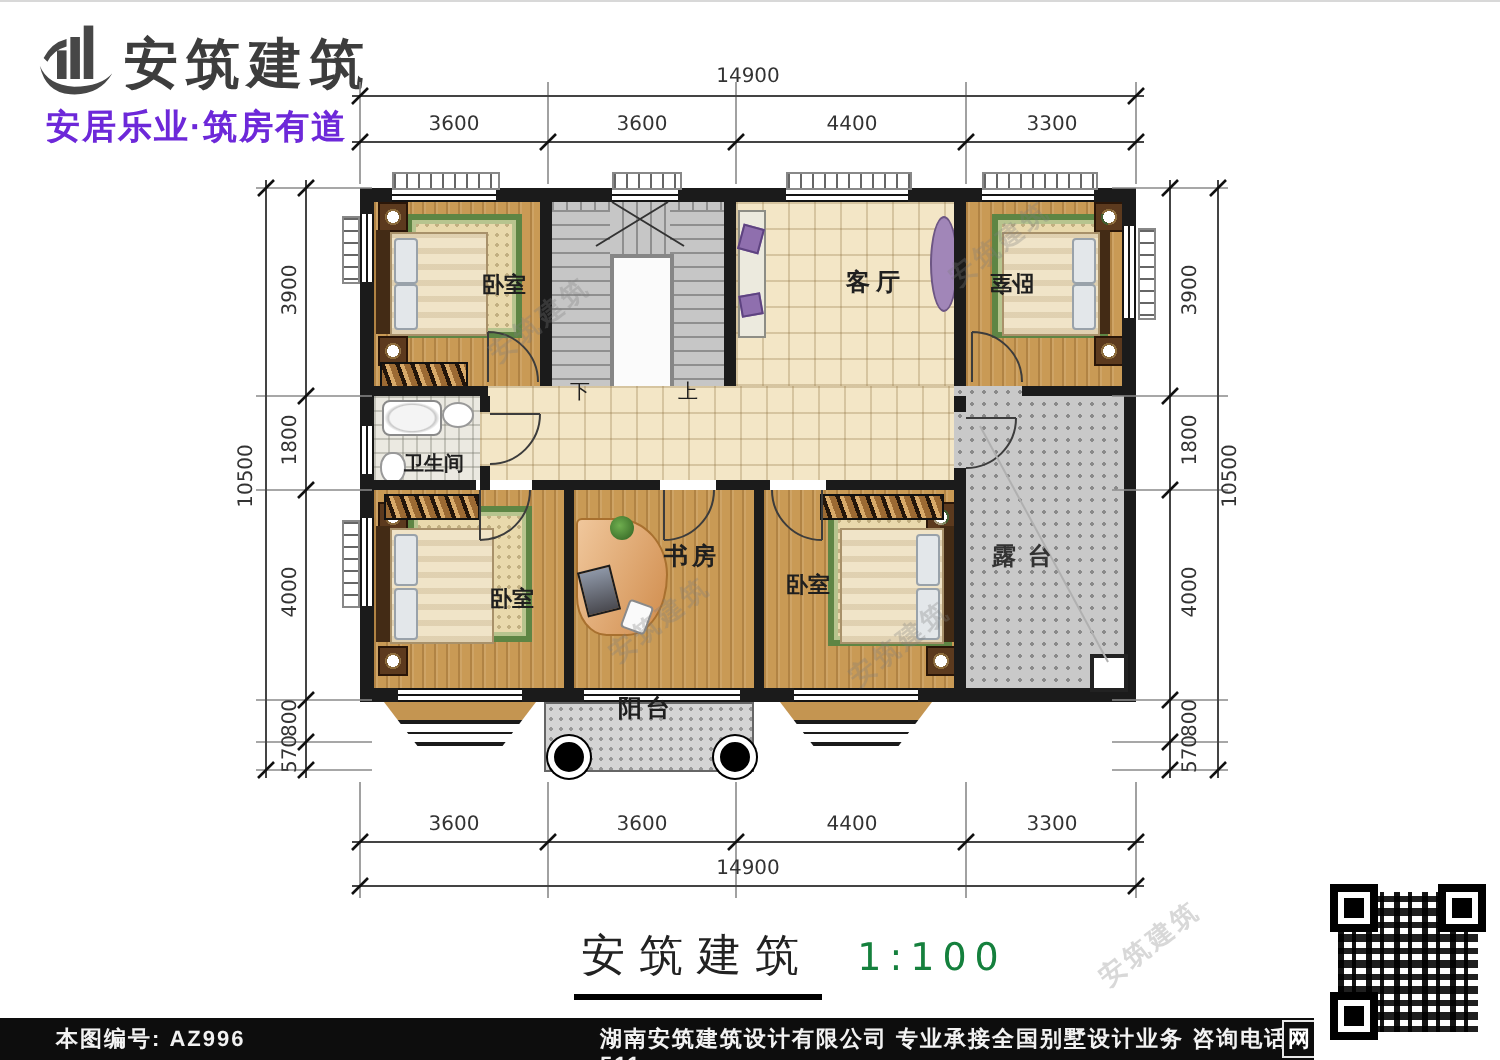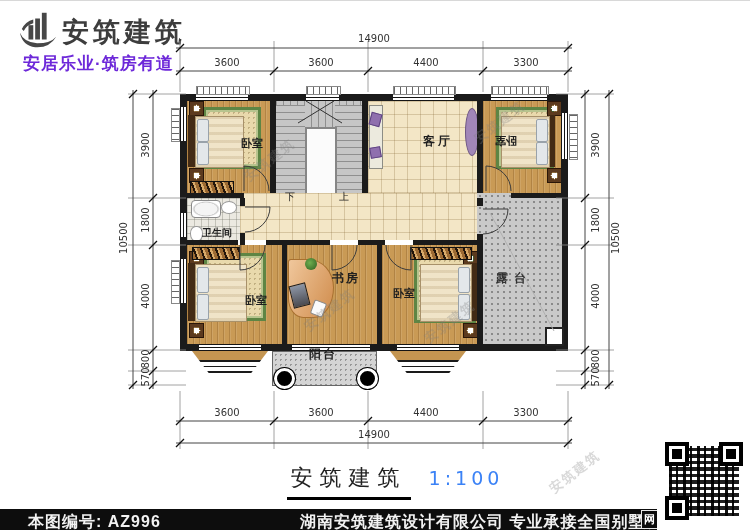--- a/index.html
+++ b/index.html
@@ -60,24 +60,24 @@
   .lbl{position:absolute;width:44px;font-weight:bold;font-size:11px;color:#1f1f1f;text-align:center;line-height:1;}
   .dim{position:absolute;width:60px;font-family:"DejaVu Sans",sans-serif;font-size:10px;color:#333;text-align:center;line-height:1;}
   .vdim{position:absolute;width:40px;font-family:"DejaVu Sans",sans-serif;font-size:10px;color:#333;text-align:center;line-height:1;transform:rotate(-90deg);}
   .wm{position:absolute;font-weight:bold;font-size:13px;color:rgba(125,125,125,.30);transform:rotate(-38deg);letter-spacing:2px;white-space:nowrap;}
   
   .logo-text{position:absolute;left:62px;top:13px;font-size:27px;font-weight:bold;color:#3d3d3d;letter-spacing:4px;}
   .tagline{position:absolute;left:23px;top:51px;font-size:17px;font-weight:bold;color:#6d28d9;letter-spacing:1px;}
   
   .titleblock{position:absolute;left:255px;top:462px;width:280px;display:flex;justify-content:center;align-items:baseline;gap:18px;}
   .title-main{font-family:"Liberation Serif",serif;font-size:22px;color:#222;letter-spacing:7px;border-bottom:3px solid #000;padding:0 4px 4px 4px;}
-  .title-scale{font-family:"DejaVu Sans",sans-serif;font-size:19px;color:#3b82f6;letter-spacing:4px;}
+  .title-scale{font-family:"DejaVu Sans",sans-serif;font-size:19px;color:#15803d;letter-spacing:4px;}
   
   .footer{position:absolute;left:0;top:508px;width:726px;height:22px;background:#0d0d0d;color:#f2f2f2;
-    font-size:16px;font-weight:bold;letter-spacing:1px;}
+    font-size:11px;font-weight:bold;letter-spacing:1px;}
   .footer span{position:absolute;top:3px;}
   .webbox{position:absolute;left:641px;top:509px;color:#fff;border:1px solid #e8e8e8;font-size:11px;font-weight:bold;padding:1px 2px;background:#0d0d0d;}
   
   .qrplate{position:absolute;left:657px;top:432px;width:93px;height:98px;background:#fff;}
   .qrbody{position:absolute;left:8px;top:9px;width:78px;height:78px;background:#fff;}
   .qrnoise{position:absolute;inset:4px;
     background-image:repeating-linear-gradient(90deg,rgba(0,0,0,.92) 0 3px,transparent 3px 7px,rgba(0,0,0,.92) 7px 9px,transparent 9px 14px),
                      repeating-linear-gradient(0deg,rgba(0,0,0,.88) 0 3px,transparent 3px 6px,rgba(0,0,0,.88) 6px 10px,transparent 10px 13px);}
   .qf{position:absolute;width:24px;height:24px;background:#000;}
   .qf>div{position:absolute;inset:4px;background:#fff;}

